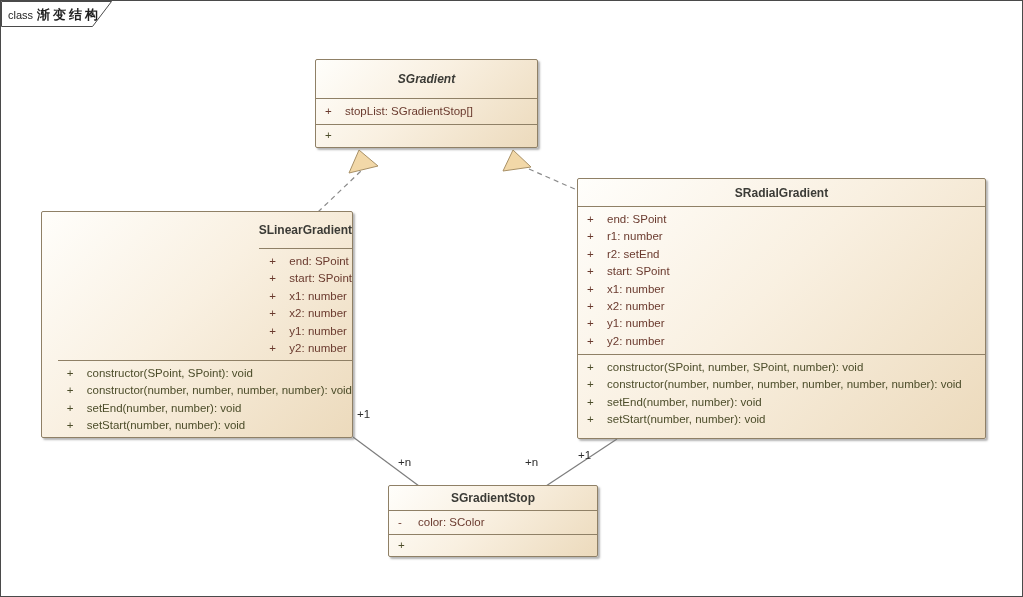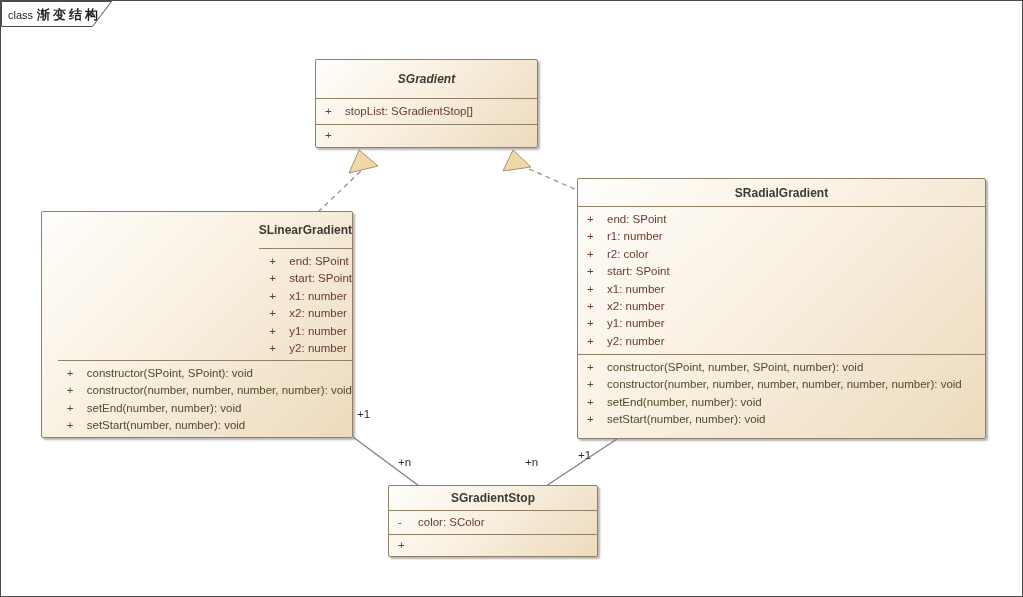--- a/index.html
+++ b/index.html
@@ -157,21 +157,21 @@
       <div class="row attr-row">
         <span class="sign">+</span>
         <span>end: SPoint</span>
       </div>
       <div class="row attr-row">
         <span class="sign">+</span>
         <span>r1: number</span>
       </div>
       <div class="row attr-row">
         <span class="sign">+</span>
-        <span>r2: color</span>
+        <span>r2: setEnd</span>
       </div>
       <div class="row attr-row">
         <span class="sign">+</span>
         <span>start: SPoint</span>
       </div>
       <div class="row attr-row">
         <span class="sign">+</span>
         <span>x1: number</span>
       </div>
       <div class="row attr-row">

